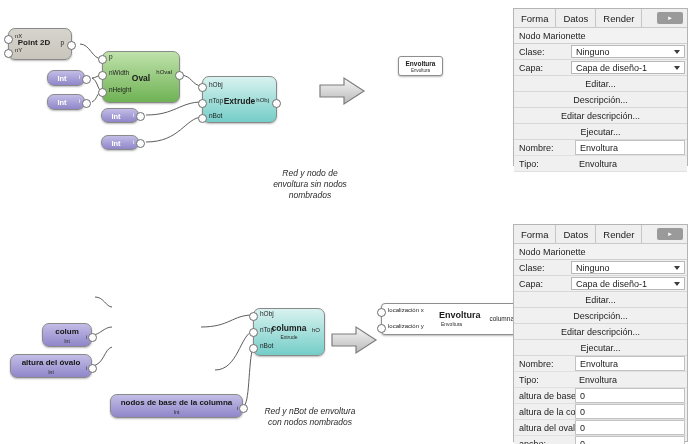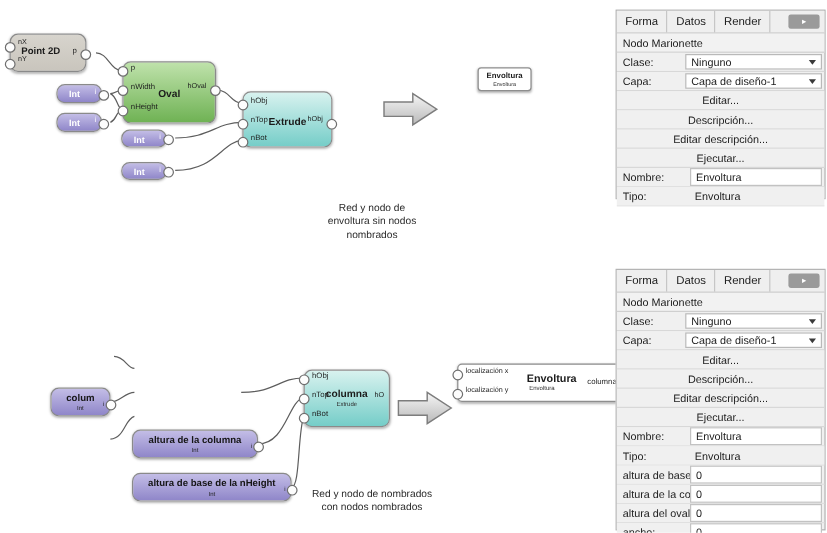--- a/index.html
+++ b/index.html
@@ -45,21 +45,21 @@
 
   svg.wires{position:absolute;left:0;top:0;overflow:visible;pointer-events:none;}
   svg.wires path{fill:none;stroke:#5d5d5d;stroke-width:1;}
 
   
   .arrow svg{display:block;}
 
   
   .caption{
     position:absolute;text-align:center;color:#2b2b2b;
-    font-size:8.5px;line-height:11px;
+    font-size:8.5px;line-height:11px;font-style:italic;
   }
 
   
   .panel{
     position:absolute;
     background:#f0f0f0;
     border:1px solid #b4b4b4;
     box-sizing:border-box;
     font-size:9px;color:#1c1c1c;
   }
@@ -249,30 +249,30 @@
     <div class="plabel" style="right:4px;top:18px;font-size:6px;">hO</div>
   </div>
 
   <div class="node n-purple" style="left:42px;top:50px;width:50px;height:24px;">
     <div class="title" style="top:3px;font-size:8px;color:#151515;">colum</div>
     <div class="subtitle" style="top:14px;font-size:5px;color:#222;">Int</div>
     <div class="port" style="right:-6px;top:9px;"></div>
     <div class="plabel" style="right:4px;top:10px;font-size:5px;color:#222;">i</div>
   </div>
 
-
-  <div class="node n-purple" style="left:110px;top:85px;width:105px;height:24px;">
-    <div class="title" style="top:3px;font-size:8px;color:#151515;">altura de la columna</div>
+  <div class="node n-purple" style="left:10px;top:81px;width:82px;height:24px;">
+    <div class="title" style="top:3px;font-size:8px;color:#151515;">altura del óvalo</div>
     <div class="subtitle" style="top:14px;font-size:5px;color:#222;">Int</div>
     <div class="port" style="right:-6px;top:9px;"></div>
     <div class="plabel" style="right:4px;top:10px;font-size:5px;color:#222;">i</div>
   </div>
 
+
   <div class="node n-purple" style="left:110px;top:121px;width:133px;height:24px;">
-    <div class="title" style="top:3px;font-size:8px;color:#151515;">altura de base de la nHeight</div>
+    <div class="title" style="top:3px;font-size:8px;color:#151515;">nodos de base de la columna</div>
     <div class="subtitle" style="top:14px;font-size:5px;color:#222;">Int</div>
     <div class="port" style="right:-6px;top:9px;"></div>
     <div class="plabel" style="right:4px;top:10px;font-size:5px;color:#222;">i</div>
   </div>
 </div>
 
 <div class="abs arrow" style="left:330px;top:302px;">
   <svg width="48" height="30" viewBox="0 0 48 30">
     <defs>
       <linearGradient id="ag2" x1="0" y1="0" x2="0" y2="1">
@@ -287,21 +287,21 @@
 <div class="node n-white" style="left:381px;top:303px;width:136px;height:32px;border:1px solid #8e8e8e;border-radius:4px;">
   <div class="title" style="top:6px;font-size:9px;text-align:left;left:57px;">Envoltura</div>
   <div class="subtitle" style="top:17px;font-size:5px;text-align:left;left:59px;">Envoltura</div>
   <div class="port" style="left:-5px;top:4px;"></div>
   <div class="plabel" style="left:6px;top:3px;font-size:6px;">localización x</div>
   <div class="port" style="left:-5px;top:20px;"></div>
   <div class="plabel" style="left:6px;top:19px;font-size:6px;">localización y</div>
   <div class="plabel" style="right:2px;top:11px;font-size:6.5px;">columna</div>
 </div>
 
-<div class="caption" style="left:215px;top:406px;width:190px;white-space:pre-line;">Red y nodo de nombrados
+<div class="caption" style="left:215px;top:406px;width:190px;white-space:pre-line;">Red y nBot de envoltura
 con nodos nombrados</div>
 
 <div class="panel" style="left:513px;top:8px;width:175px;height:158px;">
   <div class="tabbar">
     <div class="tab">Forma</div>
     <div class="tab">Datos</div>
     <div class="tab">Render</div>
     <div class="tab tabspacer"></div>
     <div class="tabbtn">▸</div>
   </div>

